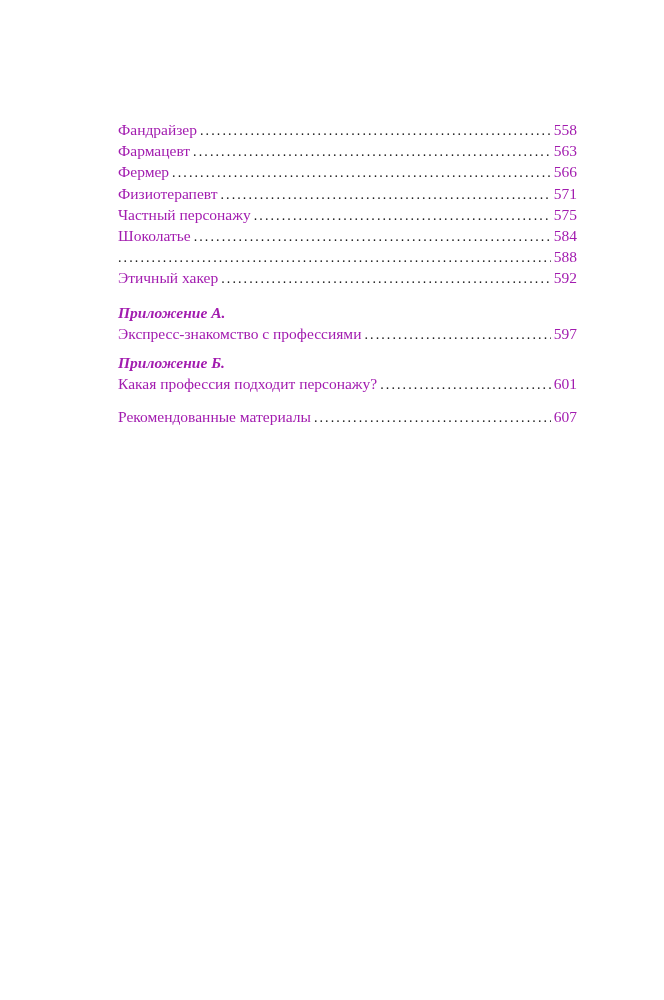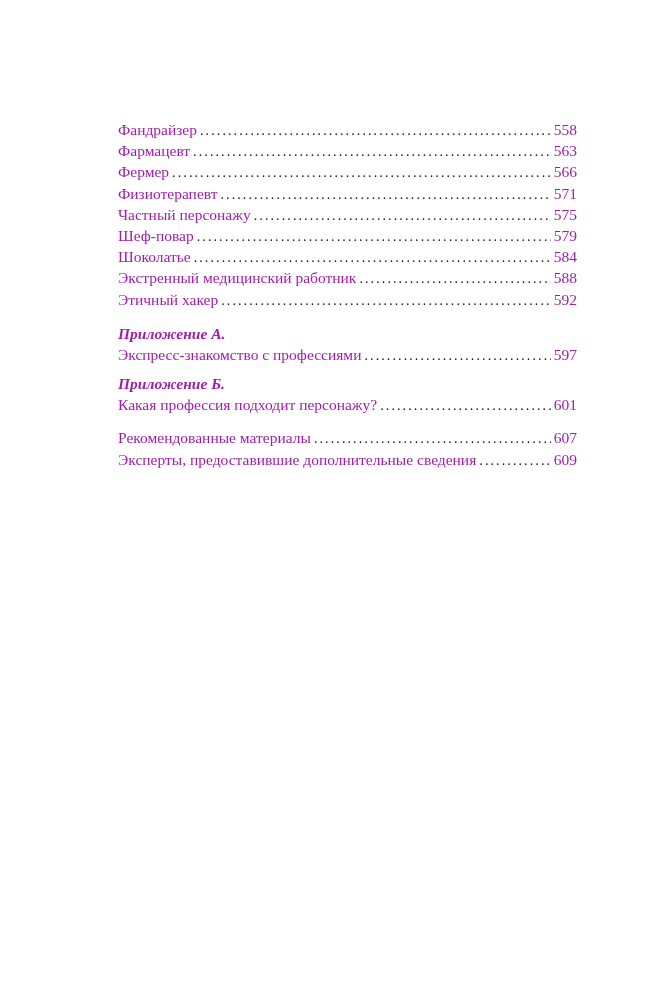--- a/index.html
+++ b/index.html
@@ -52,31 +52,25 @@
     <span class="title">Физиотерапевт</span>
     <span class="dots"></span>
     <span class="num">571</span>
   </div>
   <div class="row">
     <span class="title">Частный персонажу</span>
     <span class="dots"></span>
     <span class="num">575</span>
   </div>
   <div class="row">
-    <span class="title">Шеф-повар</span>
-    <span class="dots"></span>
-    <span class="num">579</span>
-  </div>
-  <div class="row">
     <span class="title">Шоколатье</span>
     <span class="dots"></span>
     <span class="num">584</span>
   </div>
   <div class="row">
-    <span class="title">Экстренный медицинский работник</span>
     <span class="dots"></span>
     <span class="num">588</span>
   </div>
   <div class="row">
     <span class="title">Этичный хакер</span>
     <span class="dots"></span>
     <span class="num">592</span>
   </div>
 
   <div class="gap-a"></div>
@@ -97,19 +91,14 @@
     <span class="num">601</span>
   </div>
 
   <div class="gap-c"></div>
 
   <div class="row">
     <span class="title">Рекомендованные материалы</span>
     <span class="dots"></span>
     <span class="num">607</span>
   </div>
-  <div class="row">
-    <span class="title">Эксперты, предоставившие дополнительные сведения</span>
-    <span class="dots"></span>
-    <span class="num">609</span>
-  </div>
 
 </div>
 
 </body></html>

